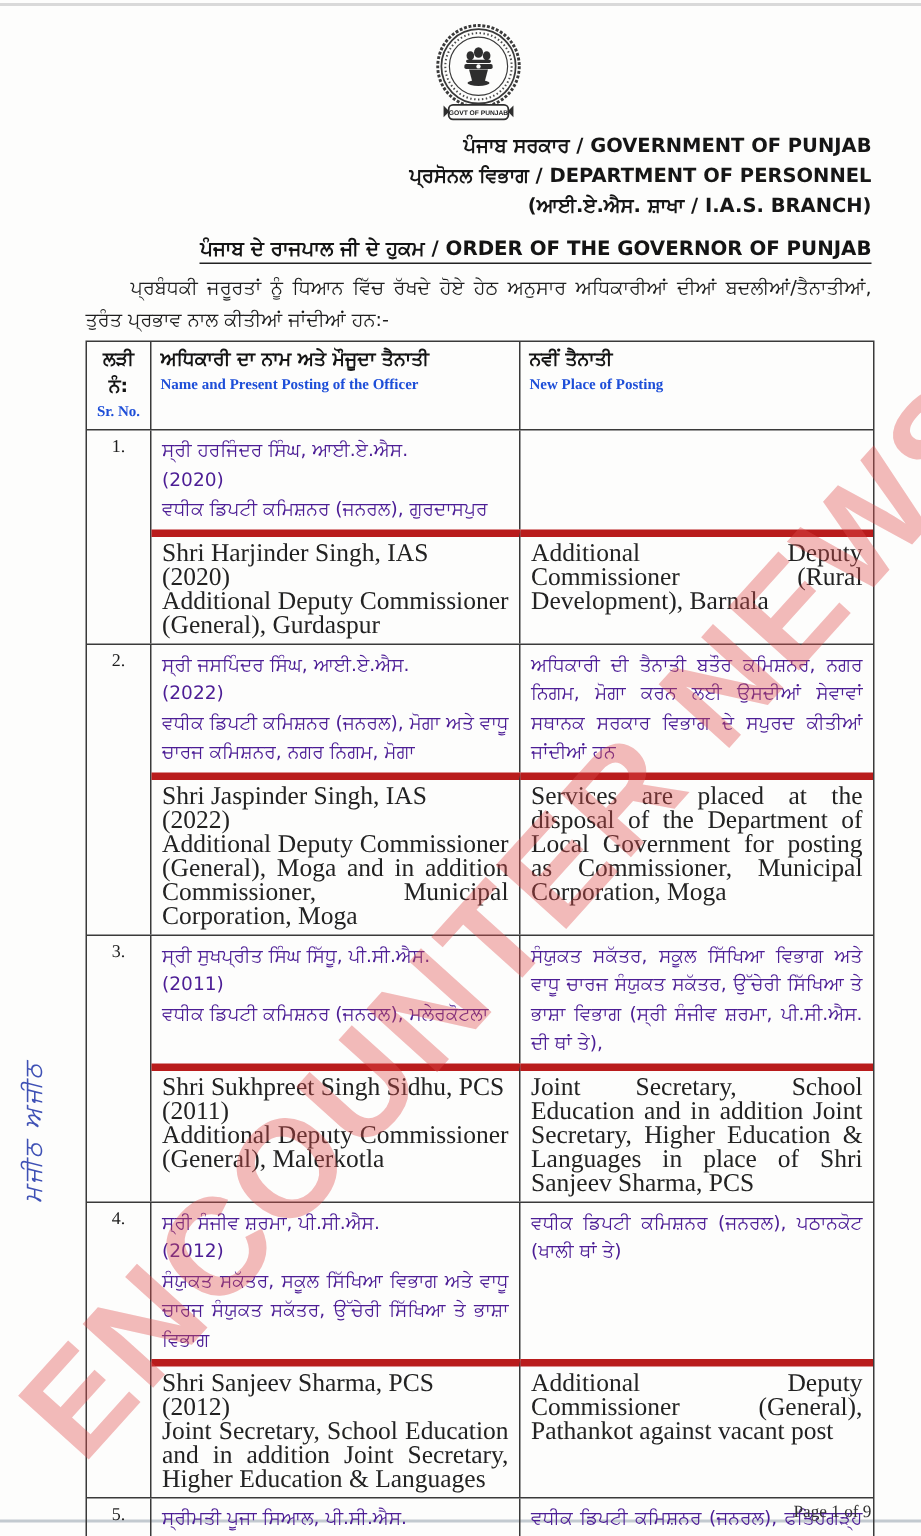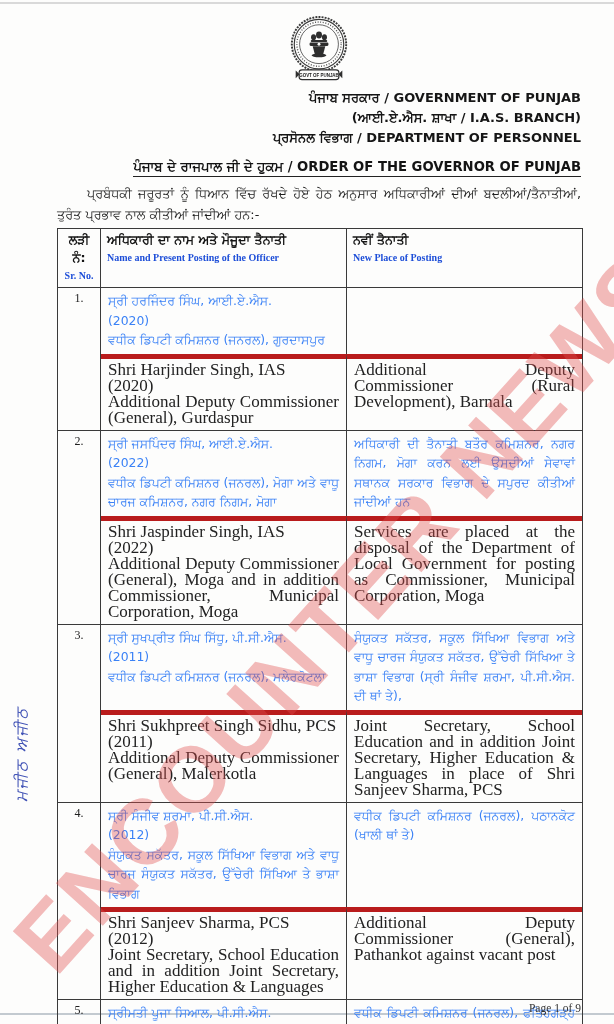--- a/index.html
+++ b/index.html
@@ -44,21 +44,21 @@
   .cell{padding:3px 7px 4px 7px;white-space:pre-line;}
   .sr{
     grid-column:1;grid-row:1 / 3;border-right:1px solid #3a3a3a;
     white-space:normal;text-align:center;font-size:12px;padding:3px 2px;
   }
   .trow.single .sr{grid-row:1 / 2;}
   .c2{grid-column:2;border-right:1px solid #3a3a3a;}
   .c3{grid-column:3;}
   .pa-cell{
     grid-row:1;font-family:"DejaVu Sans","Liberation Sans",sans-serif;
-    font-size:12.4px;line-height:19.5px;text-align:justify;color:#3b82f6;
+    font-size:12.4px;line-height:19.5px;text-align:justify;color:#4c1d95;
   }
   .en-cell{
     grid-row:2;border-top:5px solid #b91c1c;
     font-size:17px;line-height:16px;text-align:justify;color:#222;
   }
 
   .footer{
     position:absolute;right:33px;bottom:10px;
     font-size:11.5px;color:#333;z-index:2;
     font-family:"Liberation Serif",serif;
@@ -106,22 +106,22 @@
           <path d="M27.5,32.2 h13 l-2.2,8.3 h-8.6 z"></path>
           <ellipse cx="34" cy="41.5" rx="7.6" ry="2"></ellipse>
         </g>
         <circle cx="34" cy="30.1" r="1.5" fill="#fdfdfc"></circle>
         <path d="M10,57 l4,4 l-4,4 z" fill="#2e2e2e"></path>
         <path d="M58,57 l-4,4 l4,4 z" fill="#2e2e2e"></path>
         <rect x="13.5" y="56.5" width="41" height="10" rx="3" fill="#fdfdfc" stroke="#2e2e2e" stroke-width="1.2"></rect>
         <text x="34" y="63.8" text-anchor="middle" font-size="4.6" font-family="Liberation Sans, sans-serif" font-weight="bold" fill="#222">GOVT OF PUNJAB</text>
       </svg>
       <div class="h-line pa-font">ਪੰਜਾਬ ਸਰਕਾਰ / GOVERNMENT OF PUNJAB</div>
+      <div class="h-line pa-font">ਪ੍ਰਸੋਨਲ ਵਿਭਾਗ / DEPARTMENT OF PERSONNEL</div>
       <div class="h-line pa-font">(ਆਈ.ਏ.ਐਸ. ਸ਼ਾਖਾ / I.A.S. BRANCH)</div>
-      <div class="h-line pa-font">ਪ੍ਰਸੋਨਲ ਵਿਭਾਗ / DEPARTMENT OF PERSONNEL</div>
       <div class="title-wrap">
         <span class="doc-title pa-font">ਪੰਜਾਬ ਦੇ ਰਾਜਪਾਲ ਜੀ ਦੇ ਹੁਕਮ / ORDER OF THE GOVERNOR OF PUNJAB</span>
       </div>
     </header>
 
     <p class="para pa-text pa-font">ਪ੍ਰਬੰਧਕੀ ਜਰੂਰਤਾਂ ਨੂੰ ਧਿਆਨ ਵਿੱਚ ਰੱਖਦੇ ਹੋਏ ਹੇਠ ਅਨੁਸਾਰ ਅਧਿਕਾਰੀਆਂ ਦੀਆਂ ਬਦਲੀਆਂ/ਤੈਨਾਤੀਆਂ, ਤੁਰੰਤ ਪ੍ਰਭਾਵ ਨਾਲ ਕੀਤੀਆਂ ਜਾਂਦੀਆਂ ਹਨ:-</p>
 
     <div class="ttable">
       <div class="thead">
         <div class="hc hc1">

